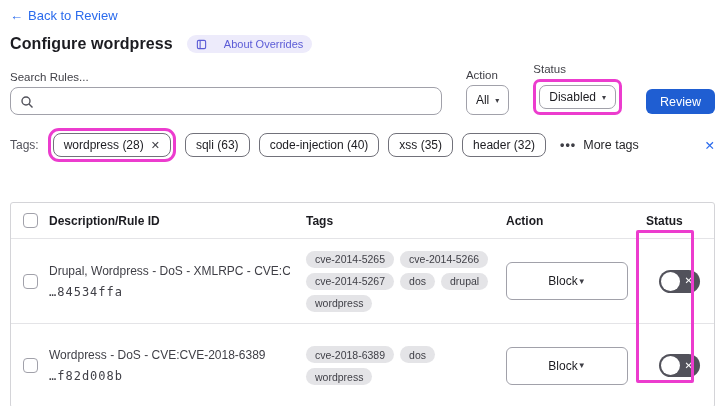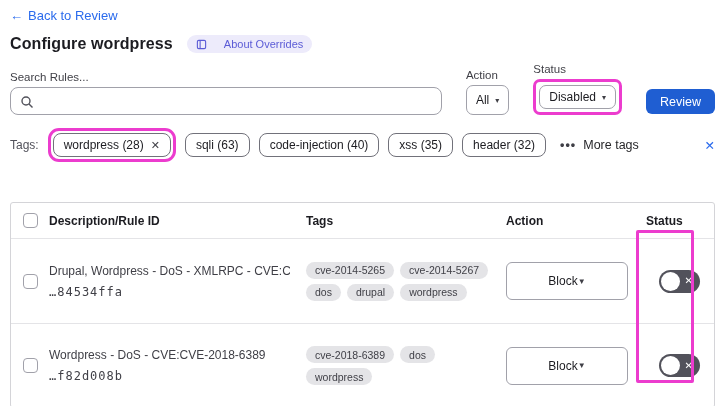--- a/index.html
+++ b/index.html
@@ -158,20 +158,21 @@
     <div class="t-row t-body-row row-1">
       <div class="cb-cell">
         <input type="checkbox" class="checkbox" style="">
       </div>
       <div class="desc-cell">
         <span class="desc-text">Drupal, Wordpress - DoS - XMLRPC - CVE:CVE-2...</span>
         <span class="rule-id">…84534ffa</span>
       </div>
       <div class="tags-cell">
         <span class="mini-tag">cve-2014-5265</span>
+        <span class="mini-tag">cve-2014-5266</span>
         <span class="mini-tag">cve-2014-5267</span>
         <span class="mini-tag">dos</span>
         <span class="mini-tag">drupal</span>
         <span class="mini-tag">wordpress</span>
       </div>
       <div class="action-cell">
         <div class="action-select">
           <span>Block</span>
           <span class="sel-arrow">▼</span>
         </div>

